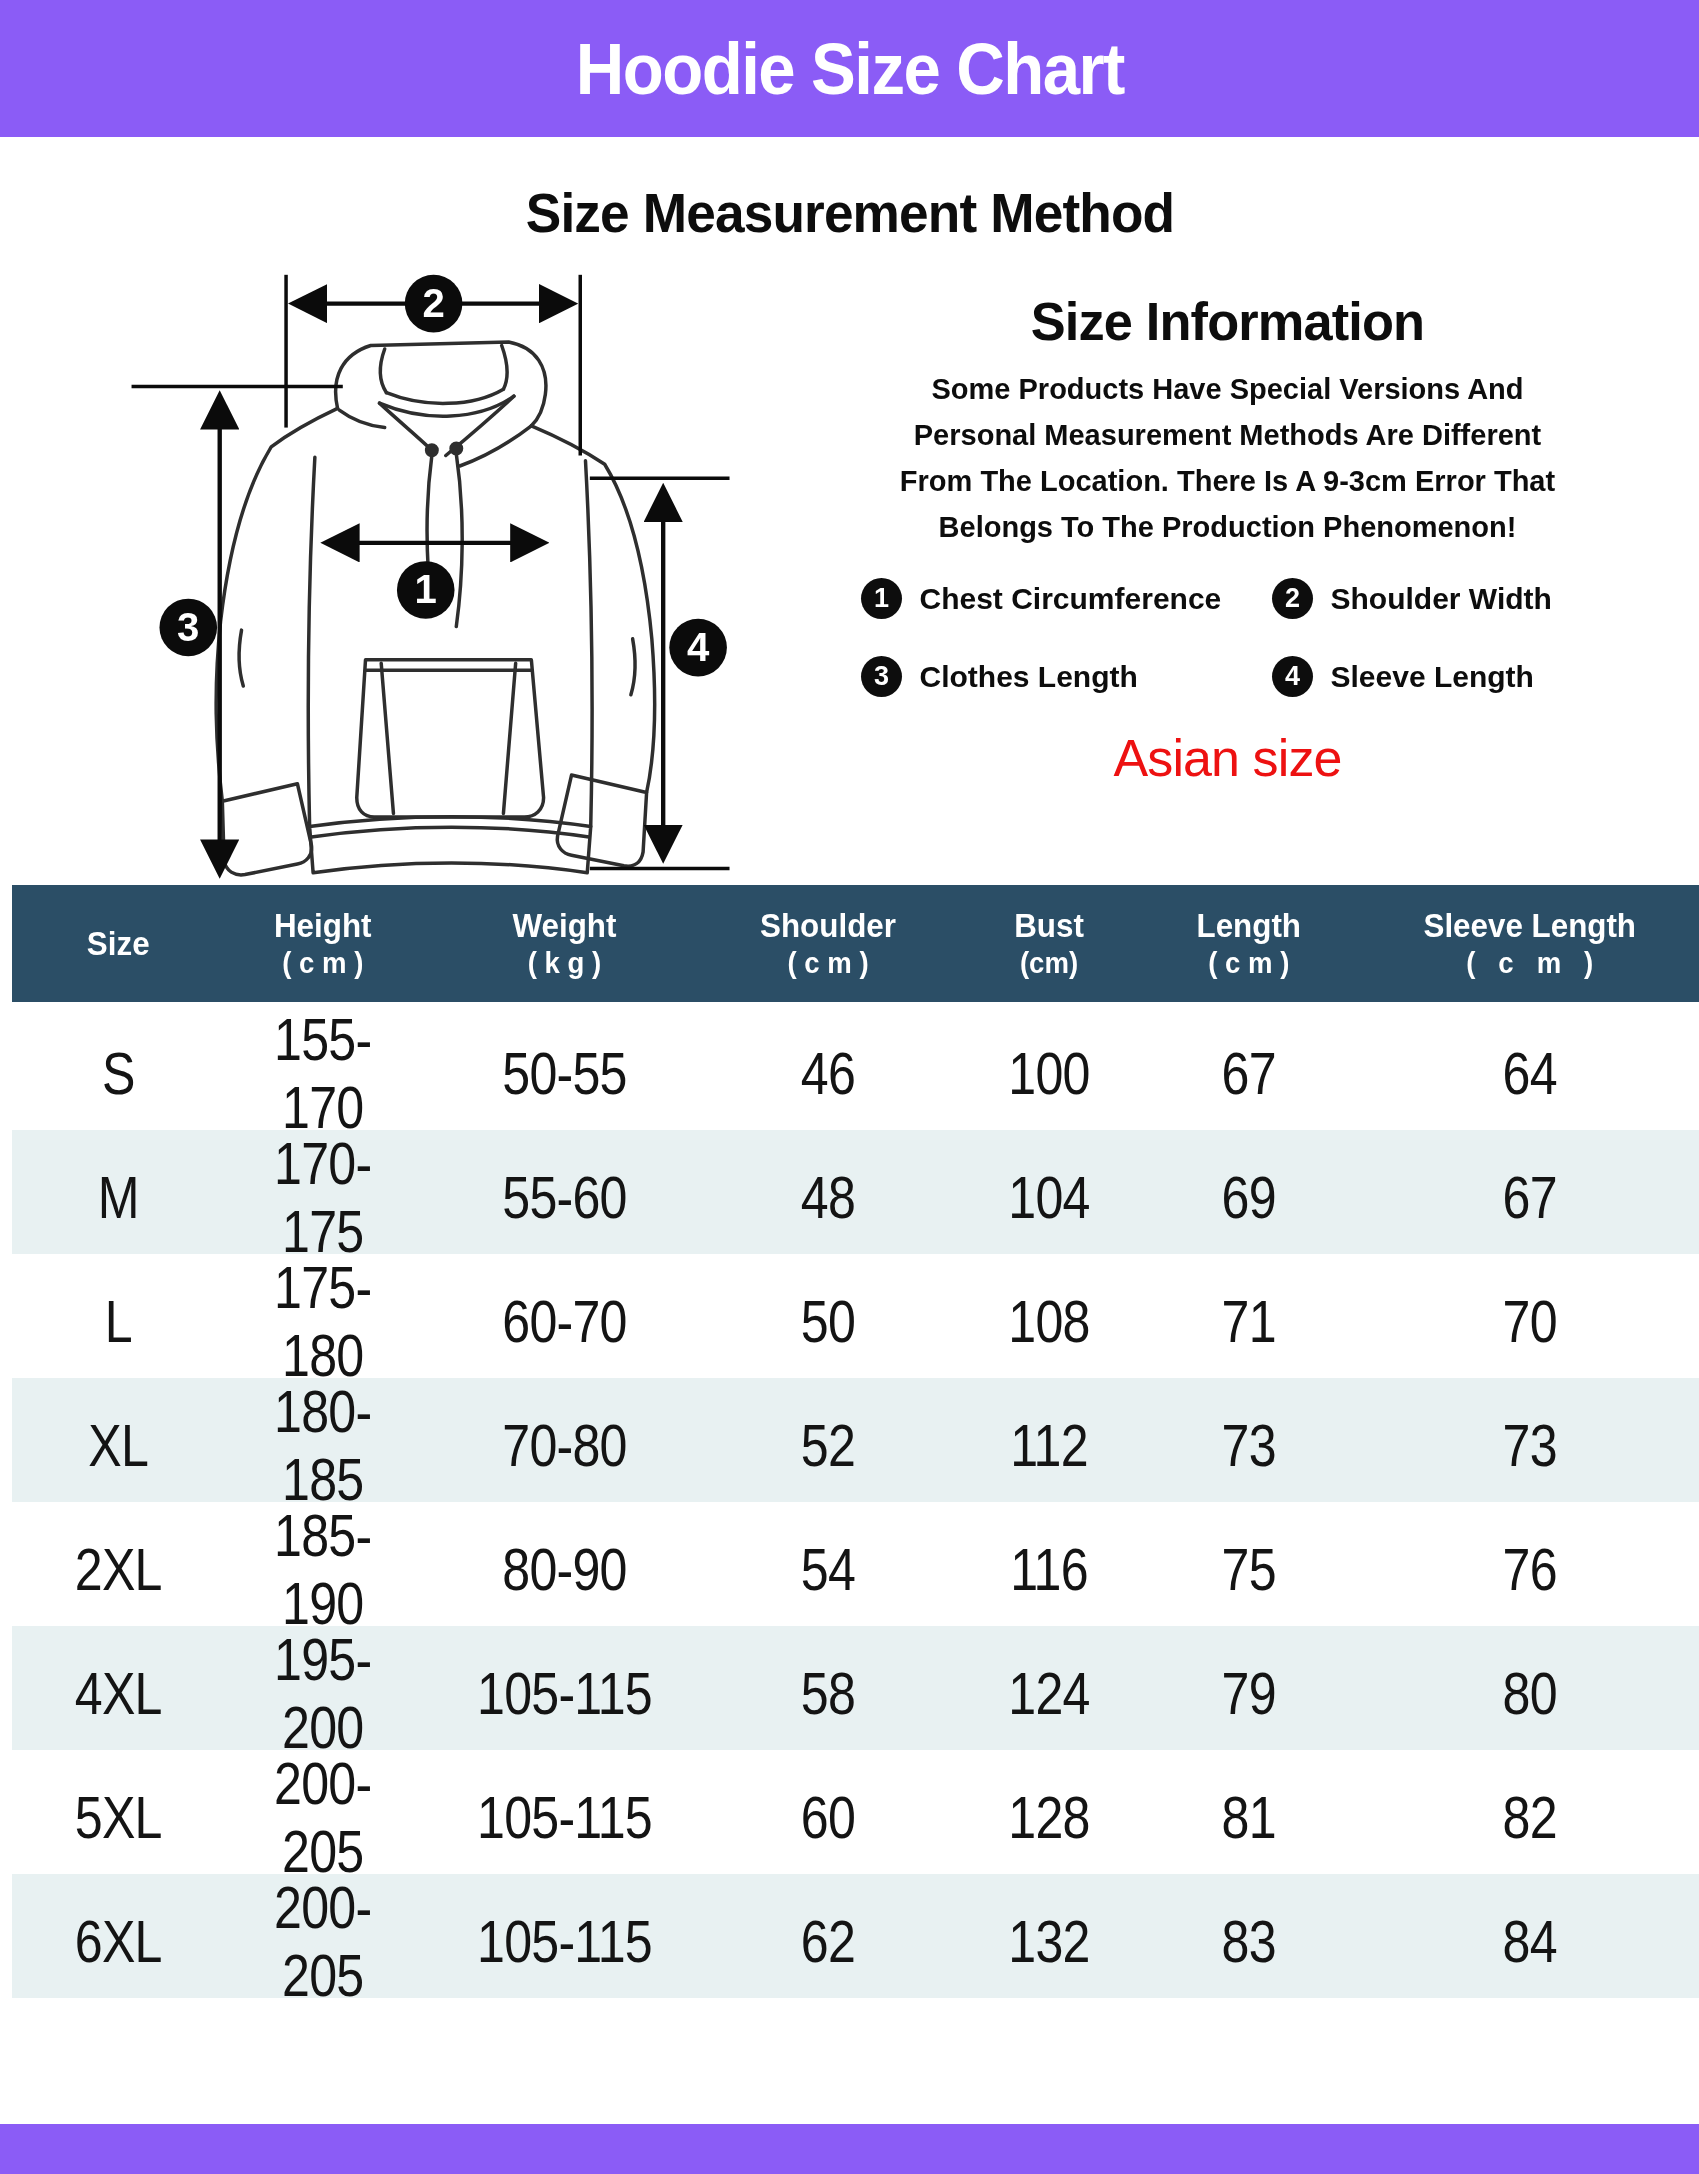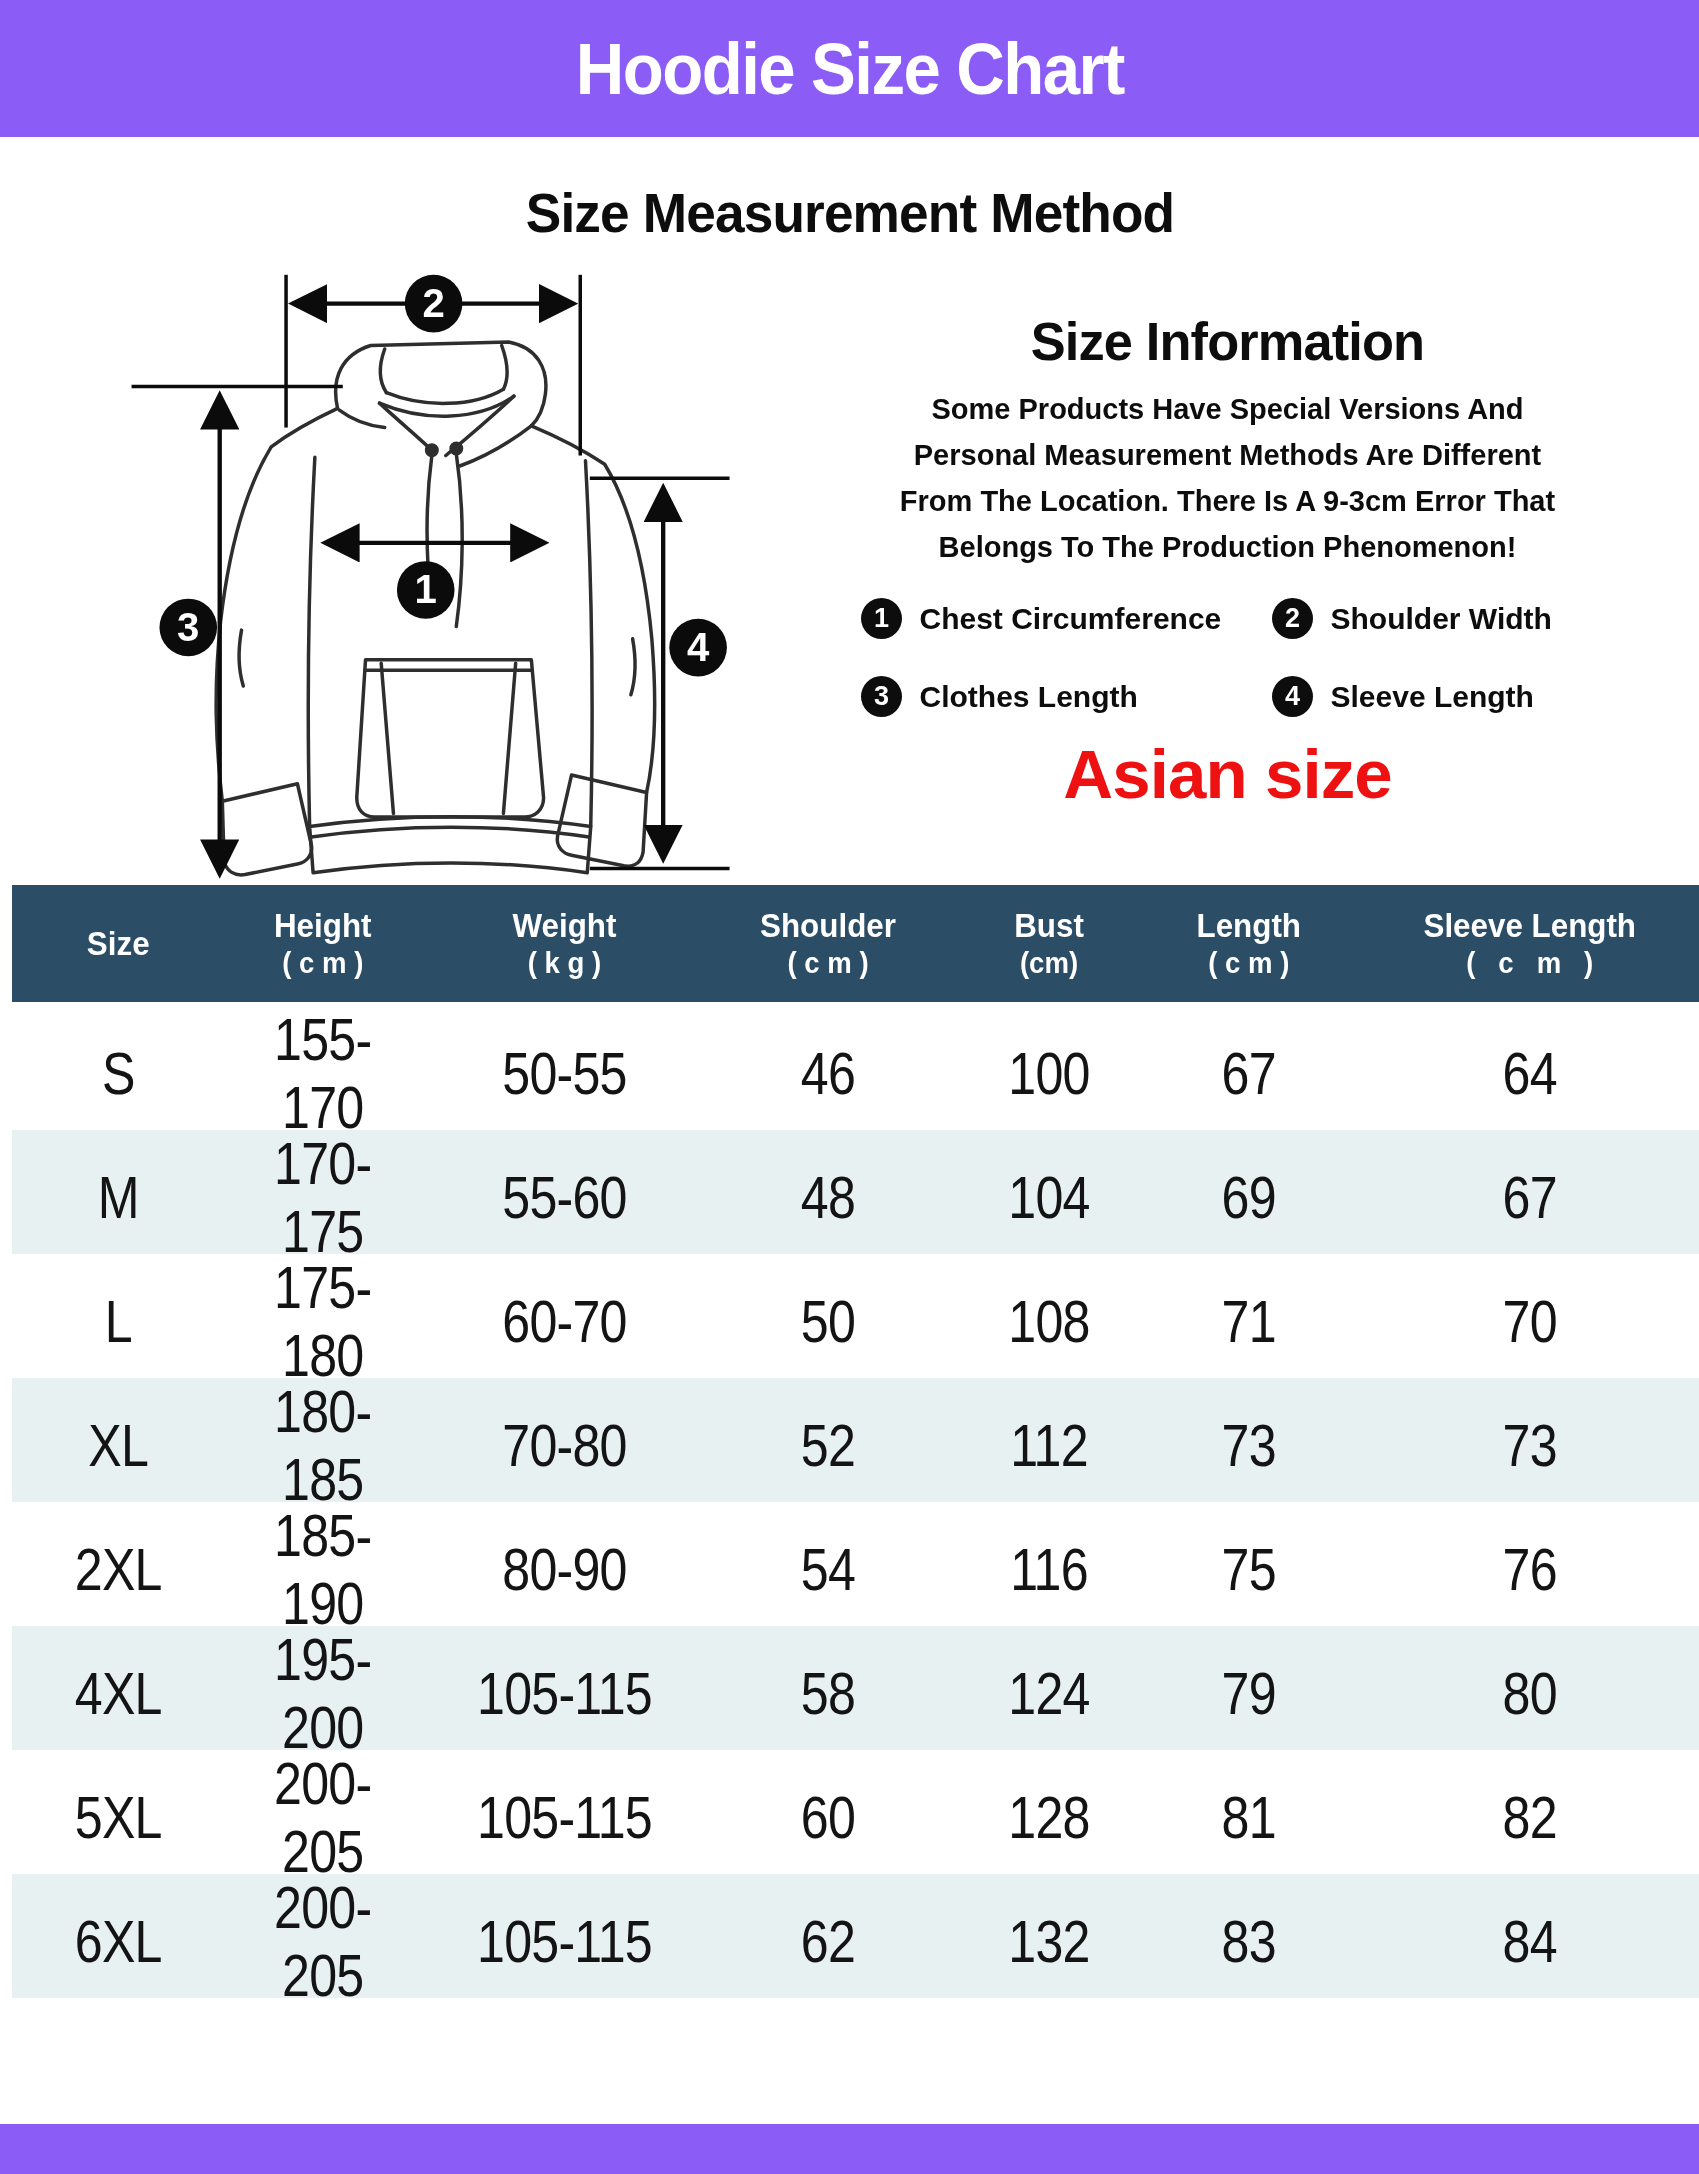--- a/index.html
+++ b/index.html
@@ -5,29 +5,29 @@
   html,body{margin:0;padding:0;background:#fff;}
   .page{position:relative;width:1700px;height:2175px;background:#fff;overflow:hidden;
         font-family:"Liberation Sans",sans-serif;color:#101010;}
   .band{position:absolute;left:0;right:0;background:#8b5cf6;text-align:right;}
   .band.top{top:0;height:137px;display:flex;align-items:center;justify-content:center;}
   .band.bottom{top:2124px;height:51px;}
   .page-title{color:#fff;font-size:73px;font-weight:700;letter-spacing:-1.7px;margin:0;transform:scaleX(.92);}
   .method-title{position:absolute;top:180px;left:0;width:100%;text-align:center;margin:0;
         font-size:56px;font-weight:700;letter-spacing:-0.9px;color:#0d0d0d;transform:scaleX(.95);}
   .figure{position:absolute;left:114px;top:246px;width:716px;height:646px;}
-  .info{position:absolute;left:830px;top:310px;width:795px;text-align:center;color:#0d0d0d;}
+  .info{position:absolute;left:830px;top:290px;width:795px;text-align:center;color:#0d0d0d;}
   .info-title{font-size:54px;font-weight:700;letter-spacing:-0.9px;margin:0 0 14px 0;transform:scaleX(.97);}
   .info-line{font-size:29px;font-weight:700;line-height:46px;white-space:pre;}
   .legend{display:grid;grid-template-columns:411px 1fr;row-gap:37px;margin-top:28px;padding:0 14px 0 31px;}
   .legend-item{display:flex;align-items:center;gap:17.5px;text-align:left;}
   .badge{flex:0 0 auto;width:41px;height:41px;border-radius:50%;background:#0d0d0d;color:#fff;
         font-weight:700;font-size:27px;display:flex;align-items:center;justify-content:center;}
   .legend-label{font-size:30px;font-weight:700;}
-  .asian{margin-top:18px;font-size:69px;font-weight:700;letter-spacing:-0.9px;}
+  .asian{margin-top:31px;font-size:52px;font-weight:400;letter-spacing:-0.9px;}
   .table{position:absolute;left:12px;top:885px;width:1700px;}
   .grid-cols{display:grid;grid-template-columns:12.5% 11.5% 17% 14% 12% 11.5% 21.5%;}
   .thead{height:117px;background:#2b4e66;color:#fff;align-items:center;}
   .th{height:100%;display:flex;flex-direction:column;justify-content:center;text-align:center;transform:scaleX(.95);}
   .th .name{font-size:33px;font-weight:700;}
   .th .unit{font-size:29px;font-weight:700;white-space:pre;margin-top:2.6px;}
   .tbody{margin-top:3.5px;}
   .row{height:124px;align-items:center;text-align:center;font-size:59px;color:#141414;}
   .row:nth-child(even){background:#e8f1f2;}
   .cell{transform:scaleX(.85);letter-spacing:-0.9px;}

